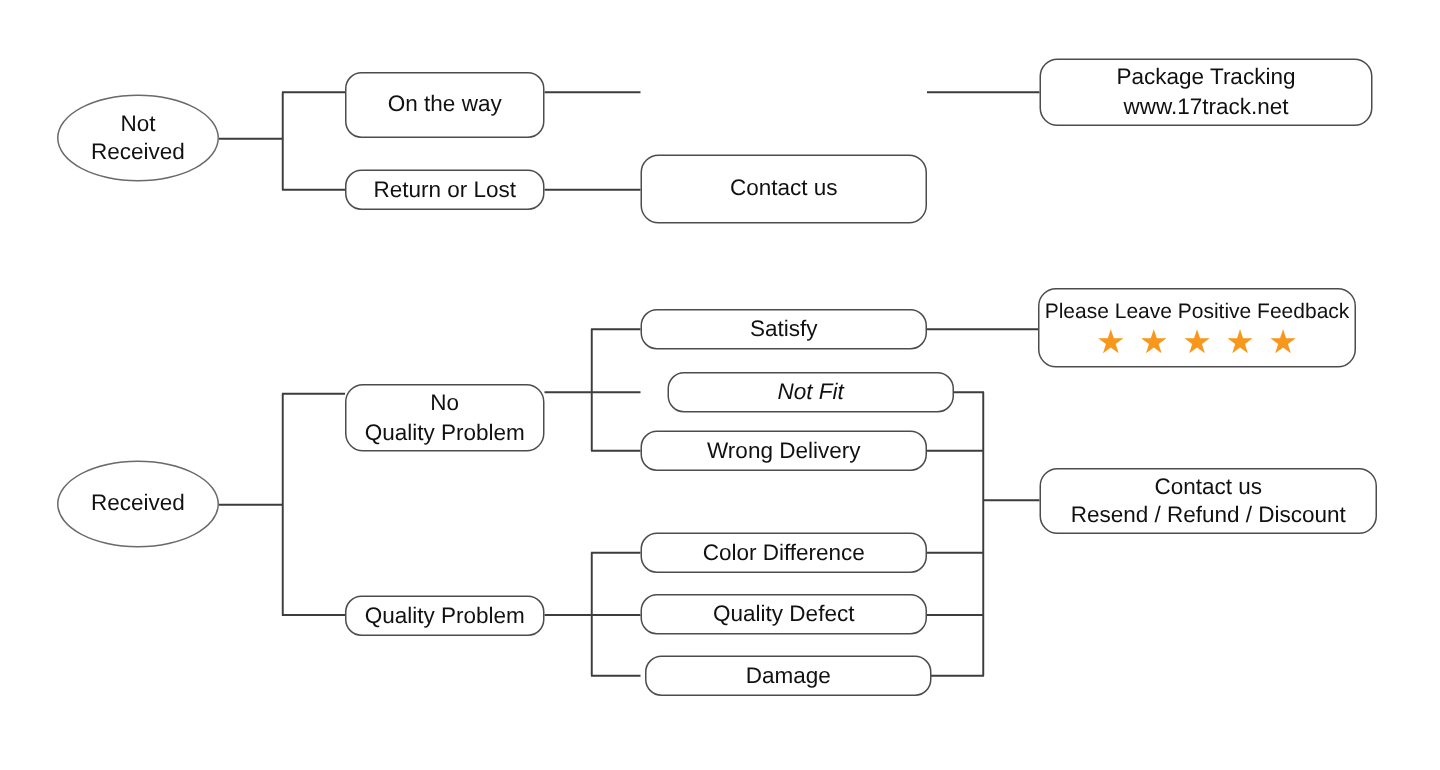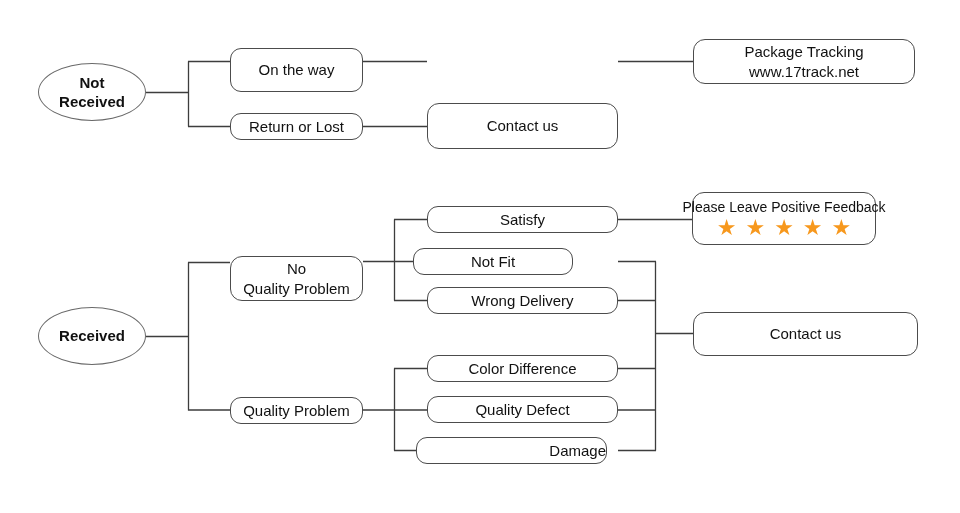--- a/index.html
+++ b/index.html
@@ -41,21 +41,20 @@
     border-radius: 11px;
     font-size: 15px;
     line-height: 1.3;
     white-space: nowrap;
   }
   .node.big { border-radius: 12px; }
   .node.ellipse {
     border-radius: 50%;
     border-width: 1px;
     border-color: #6a6a6a;
-    font-weight: bold;
   }
   .node span { display: block; }
   .fb-title {
     font-size: 14px;
     line-height: 1.15;
     margin-top: 1px;
   }
   .stars {
     color: var(--star-color, #F7981D);
     font-size: 22px;
@@ -135,42 +134,43 @@
   </div>
 
   <div class="node" style="left:230px; top:397px; width:133px; height:27px;">
     <span>Quality Problem</span>
   </div>
 
   <div class="node" style="left:427px; top:206px; width:191px; height:27px;align-items:center;">
     <span>Satisfy</span>
   </div>
 
-  <div class="node" style="left:413px; top:248px; width:160px; height:27px;">
+  <div class="node" style="left:445px; top:248px; width:191px; height:27px;font-style:italic;">
     <span>Not Fit</span>
   </div>
 
   <div class="node" style="left:427px; top:355px; width:191px; height:27px;">
     <span>Color Difference</span>
   </div>
 
   <div class="node" style="left:427px; top:287px; width:191px; height:27px;">
     <span>Wrong Delivery</span>
   </div>
 
   <div class="node" style="left:427px; top:396px; width:191px; height:27px;text-align:center;">
     <span>Quality Defect</span>
   </div>
 
-  <div class="node" style="left:416px; top:437px; width:191px; height:27px;align-items:flex-end;">
+  <div class="node" style="left:430px; top:437px; width:191px; height:27px;">
     <span>Damage</span>
   </div>
 
-  <div class="node big" style="left:692px; top:192px; width:184px; height:53px;">
+  <div class="node big" style="left:692px; top:192px; width:212px; height:53px;">
     <span class="fb-title">Please Leave Positive Feedback</span>
     <span class="stars">★★★★★</span>
   </div>
 
   <div class="node big" style="left:693px; top:312px; width:225px; height:44px;">
     <span>Contact us</span>
+    <span>Resend / Refund / Discount</span>
   </div>
 
 </div>
 
 </body></html>

